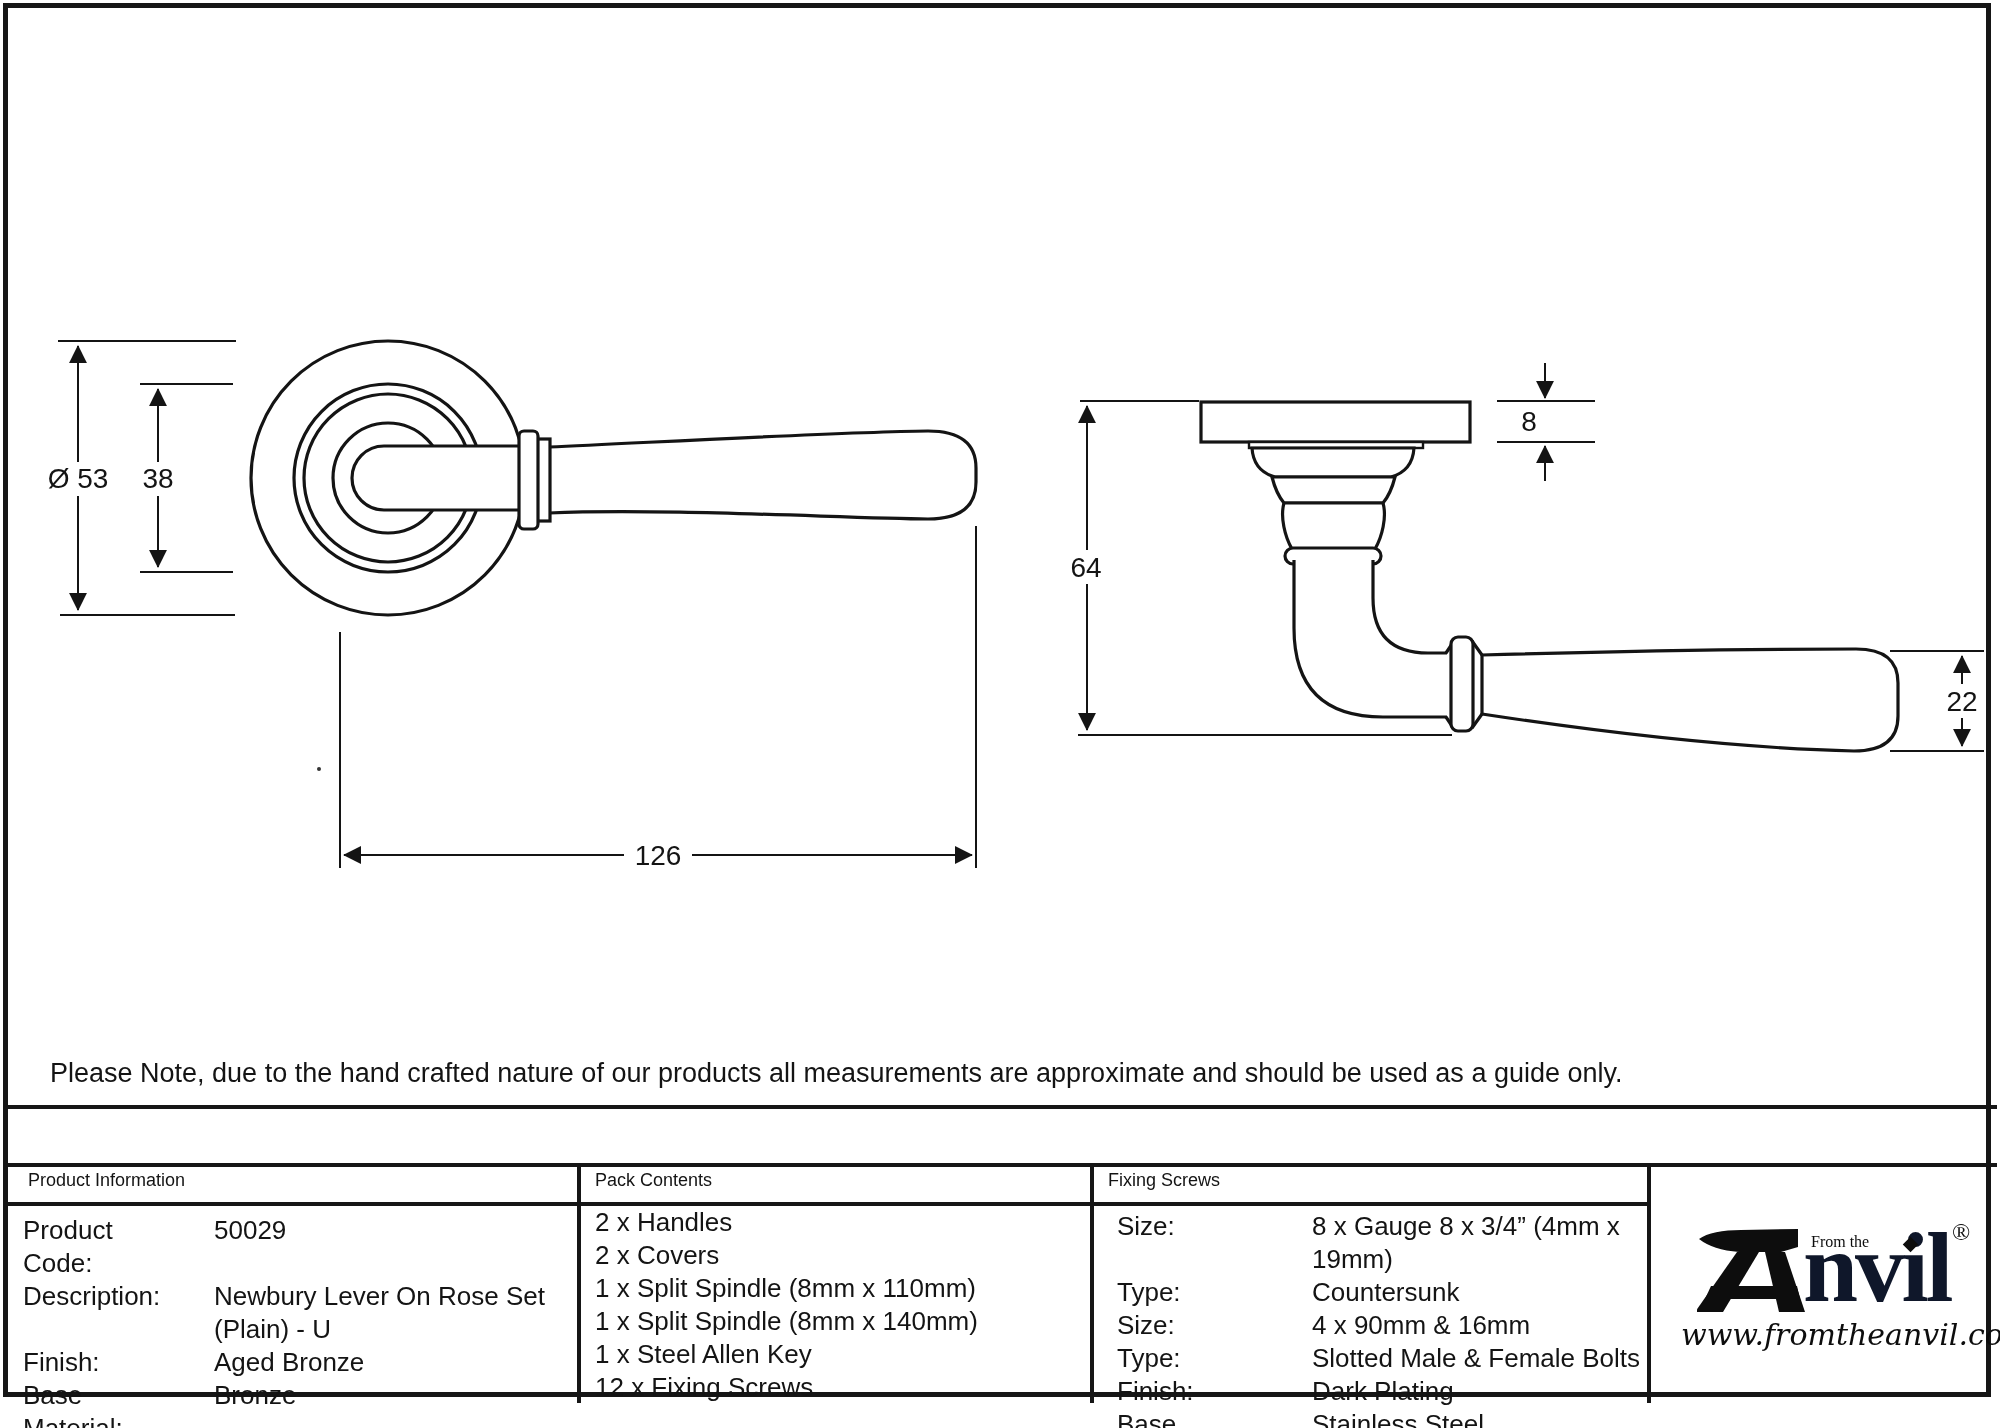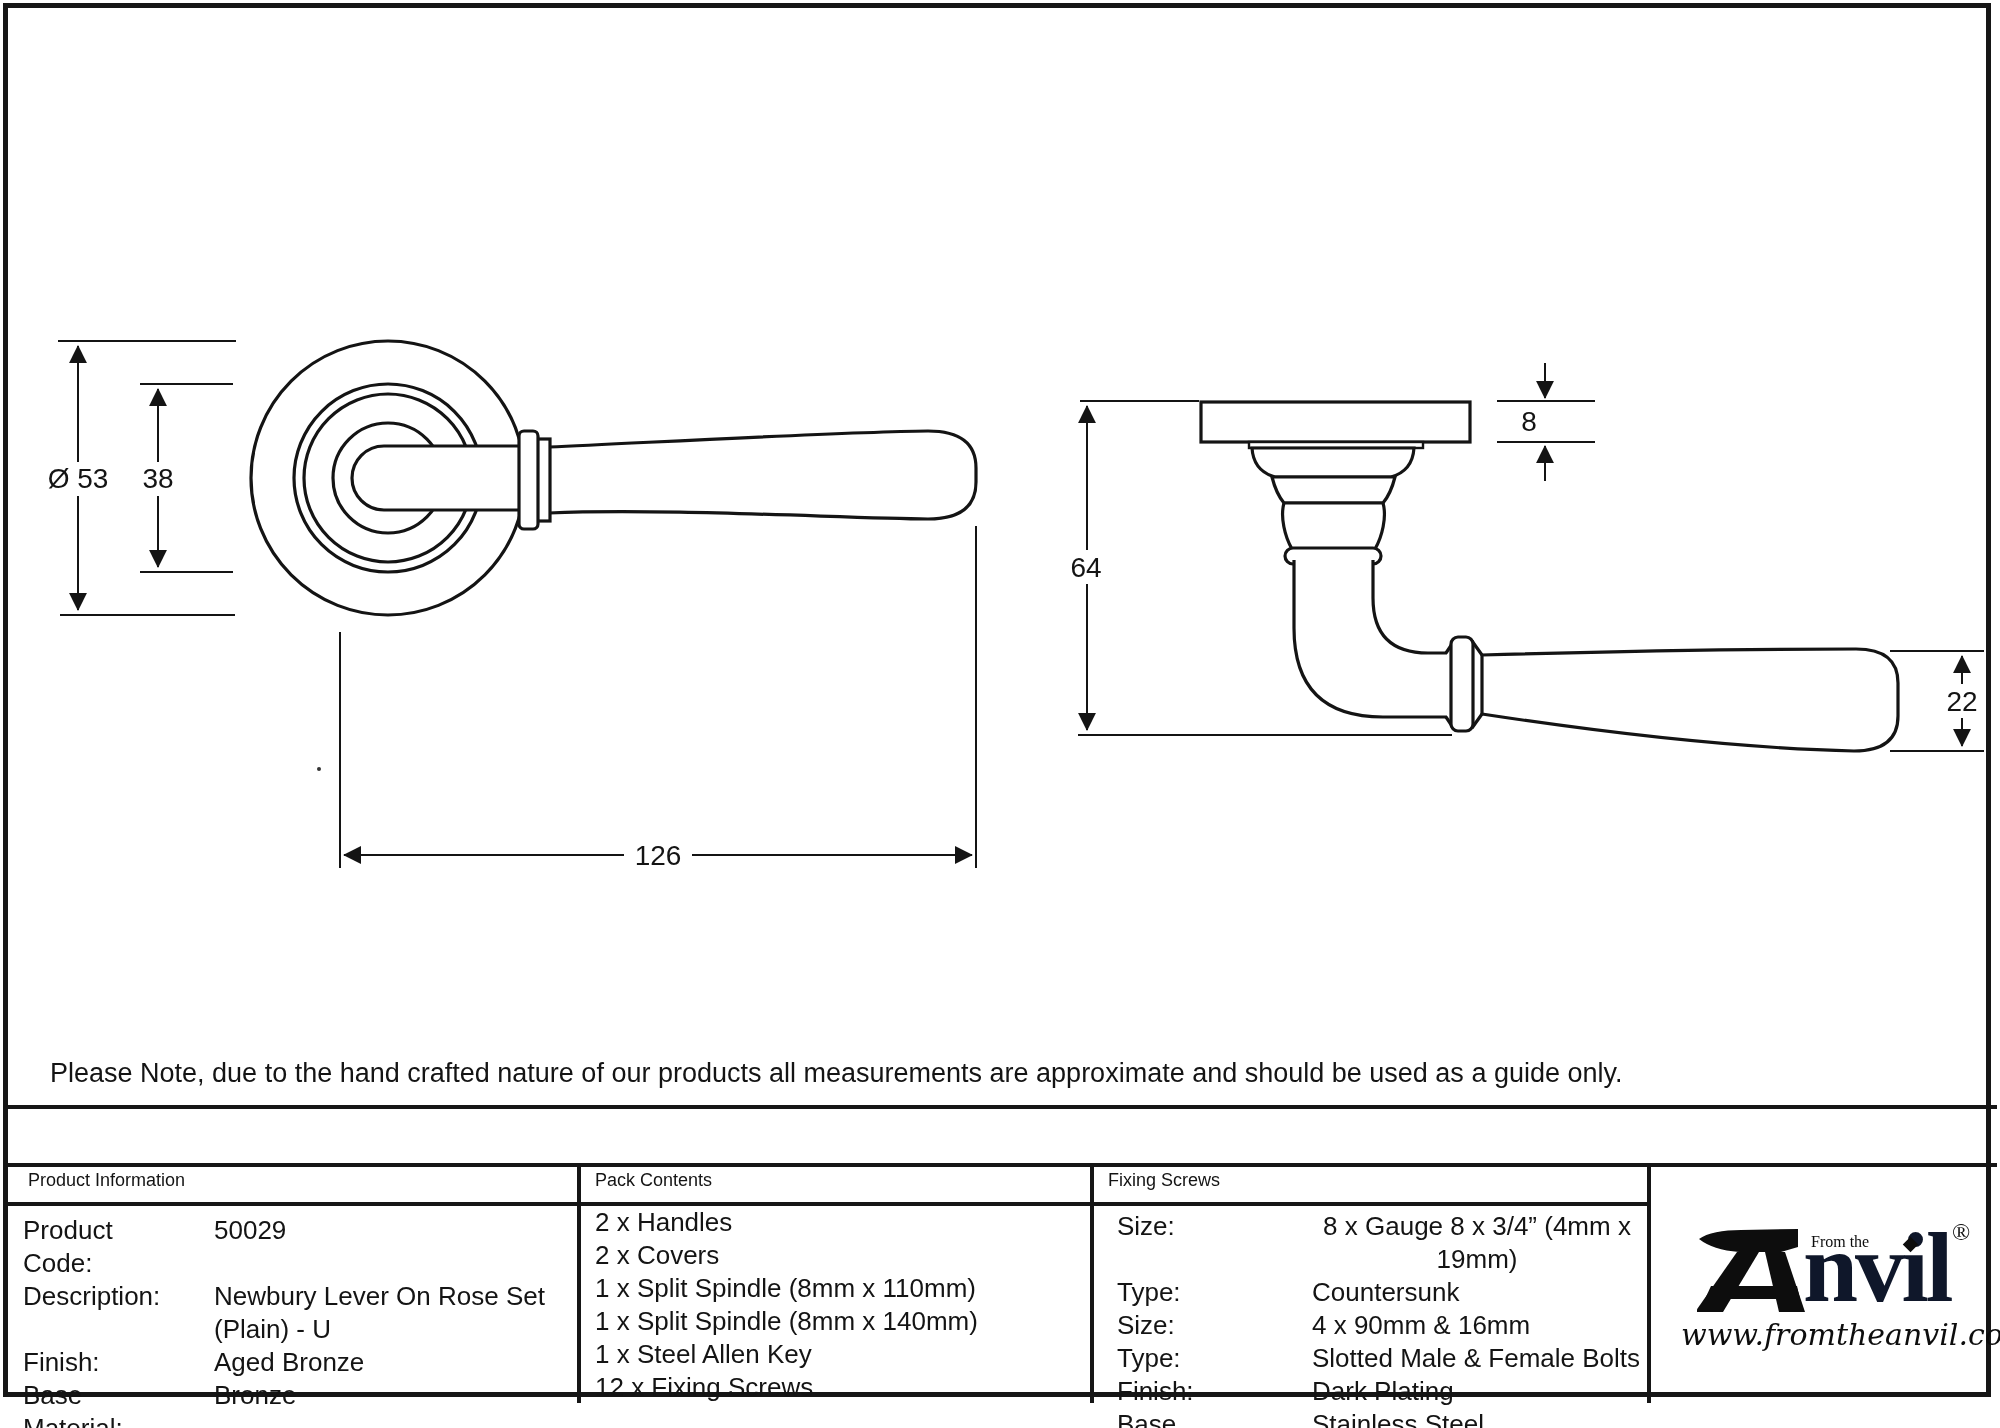--- a/index.html
+++ b/index.html
@@ -10,21 +10,21 @@
   #border-frame{position:absolute;left:3px;top:3px;width:1988px;height:1394px;
                 border:5px solid #161616;box-sizing:border-box;}
   
   .note-text{font-size:27px;}
   .col-header{font-size:18px;}
   .cell{font-size:26px;line-height:33px;}
   .kv-row{display:flex;gap:37px;}
   .kv-label{flex:0 0 154px;}
   .kv-label-wide{flex:0 0 158px;}
   .kv-value{max-width:430px;}
-  .fix-value{max-width:360px;text-align:center;}
+  .fix-value{max-width:360px;}
   
   #logo-cell{position:absolute;left:1651px;top:1167px;width:344px;height:236px;}
   .brand-tagline{position:absolute;left:160px;top:66px;font-family:"Liberation Serif",serif;
                  font-size:16px;color:#0d0d0d;}
   .brand-word{position:absolute;left:152px;top:57px;font-family:"Liberation Serif",serif;
               font-weight:bold;font-size:99px;line-height:88px;letter-spacing:-3px;color:#0f172a;}
   .brand-reg{position:absolute;left:301px;top:52px;font-family:"Liberation Serif",serif;
              font-size:24px;color:#0d0d0d;}
   .brand-diamond{position:absolute;left:254px;top:72px;width:11px;height:11px;background:#0d0d0d;
                  transform:rotate(45deg);}

